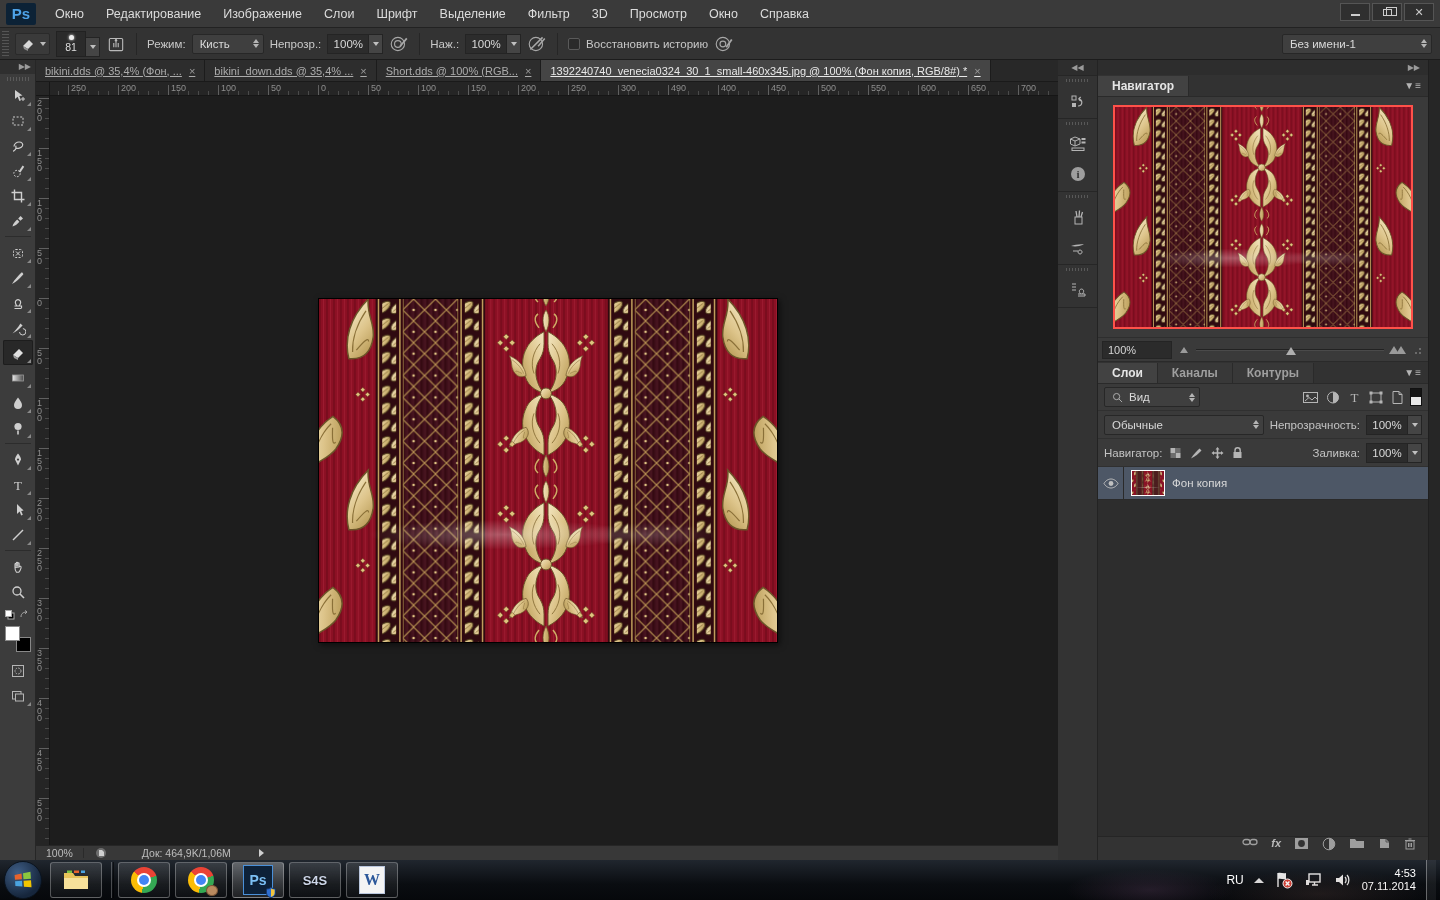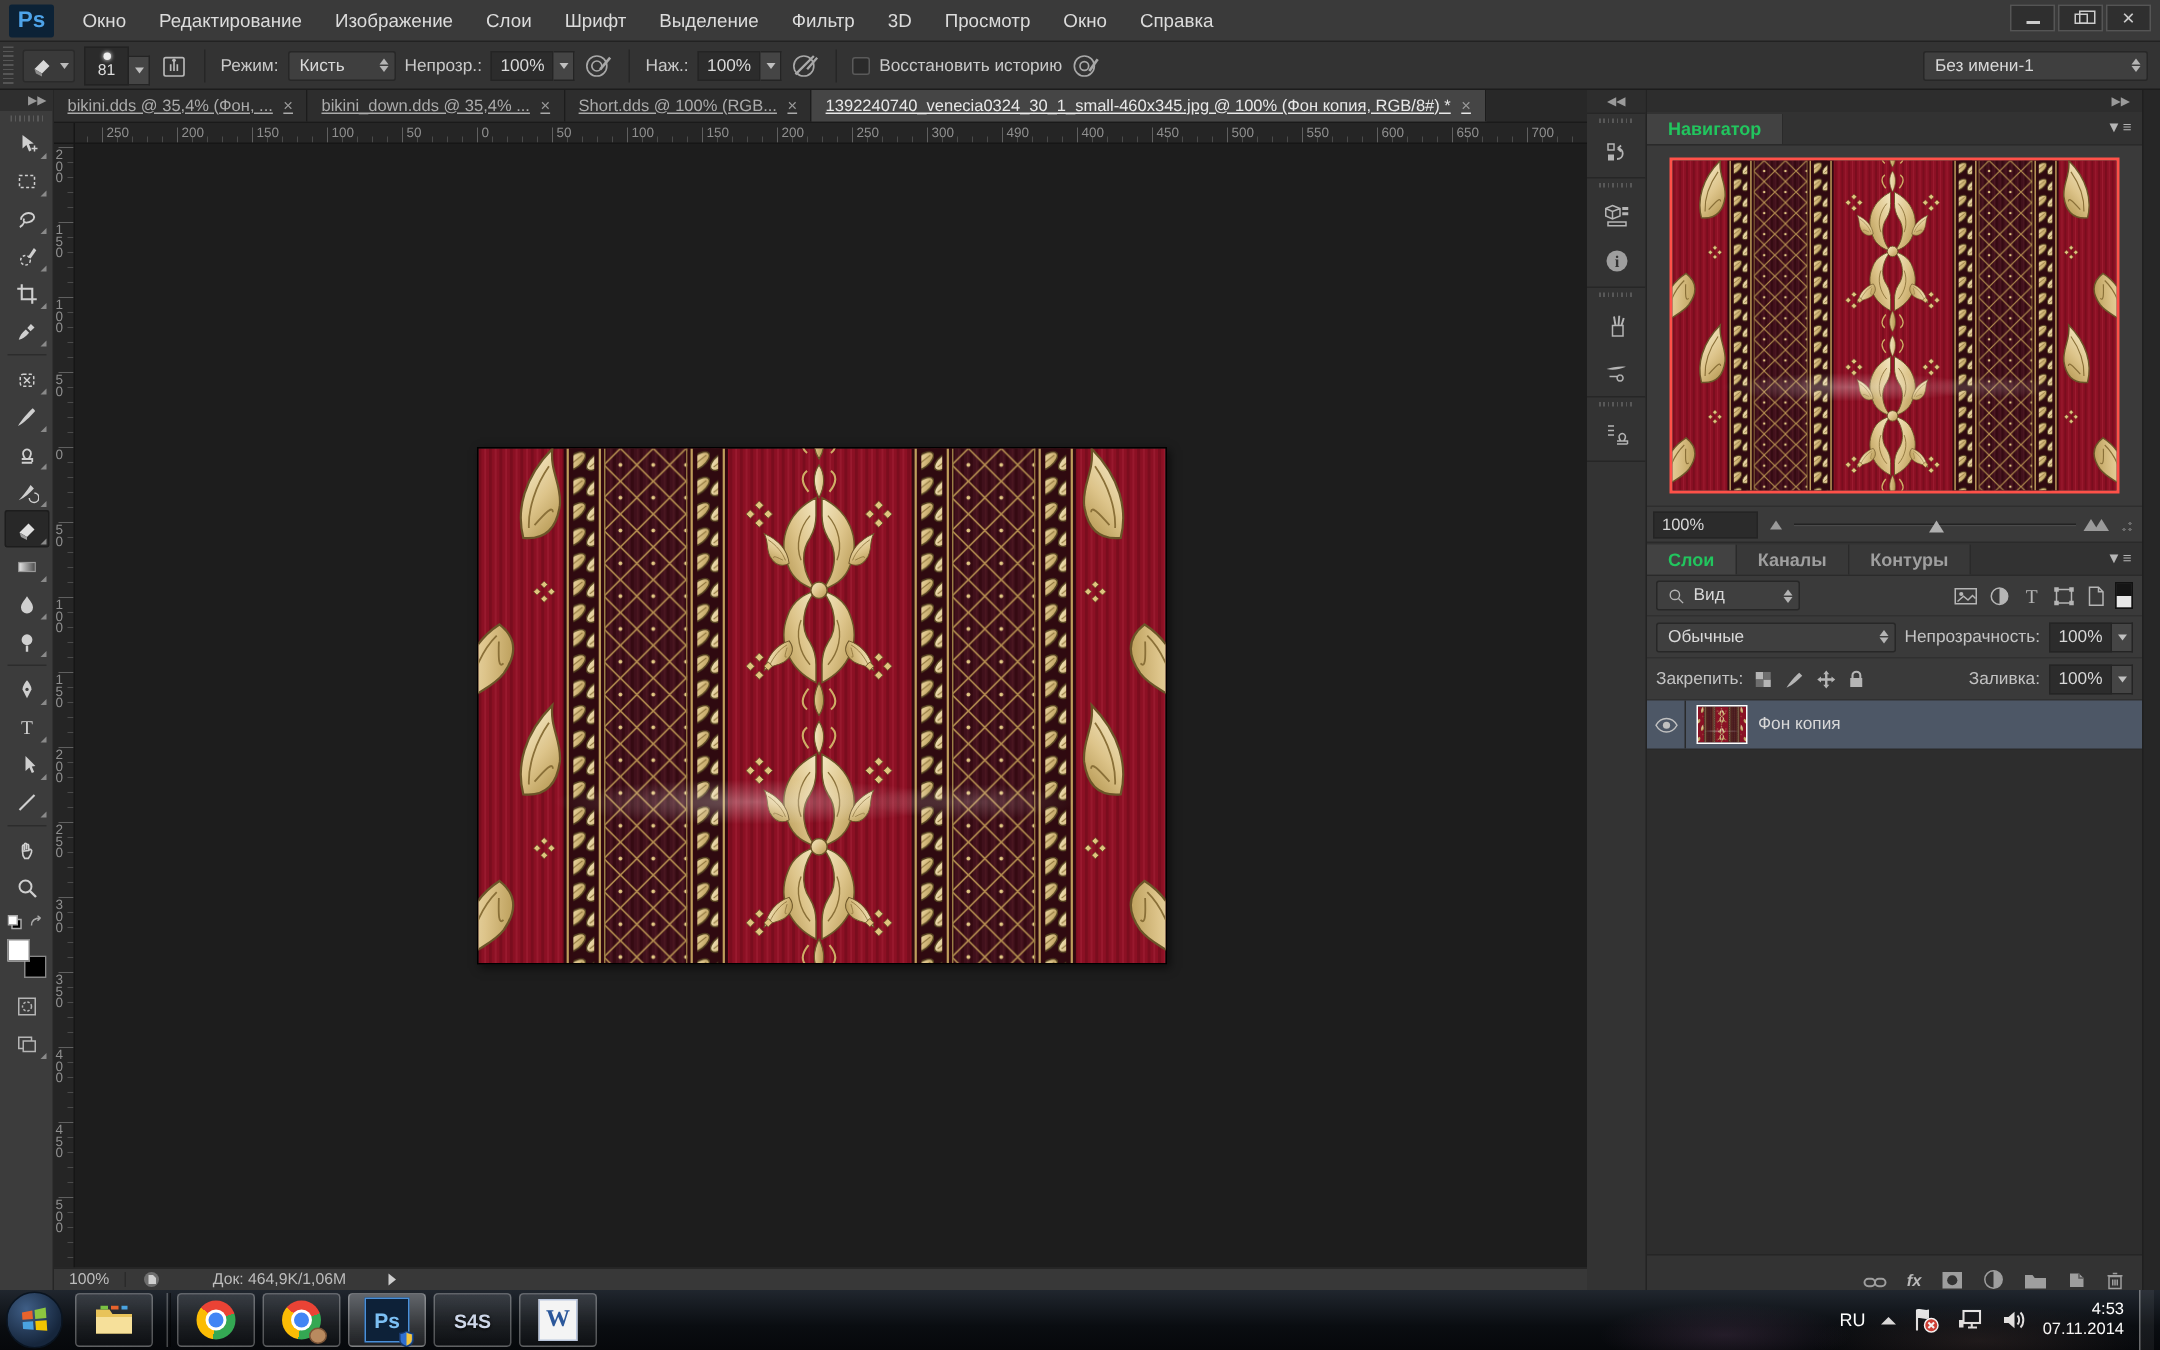--- a/index.html
+++ b/index.html
@@ -91,21 +91,21 @@
   .is-group { width:100%; border-top:1px solid #262626; padding:3px 0 4px; display:flex; flex-direction:column; align-items:center; gap:4px; }
   .is-grip { width:24px; height:3px; background:repeating-linear-gradient(90deg,#585858 0 1px,transparent 1px 3px); margin-bottom:2px; }
   .is-btn { width:32px; height:26px; display:flex; align-items:center; justify-content:center; }
 
   
   .panels { width:330px; background:#3a3a3a; display:flex; flex-direction:column; }
   .collapse-row { height:15px; background:#2d2d2d; color:#9a9a9a; font-size:8px; text-align:right; padding-right:8px; line-height:15px; }
   .panel-tabs { height:22px; background:#323232; display:flex; align-items:flex-end; position:relative; border-bottom:1px solid #2a2a2a; }
   .ptab { height:20px; padding:0 14px; font-size:12px; font-weight:bold; color:#9f9f9f; display:flex; align-items:center;
     background:#383838; border-right:1px solid #2a2a2a; }
-  .ptab.active { background:#424242; color:#22c55e; }
+  .ptab.active { background:#424242; color:#e5e5e5; }
   .pmenu { position:absolute; right:6px; top:5px; color:#b5b5b5; font-size:10px; letter-spacing:1px; }
   .navthumb-wrap { height:240px; display:flex; align-items:center; justify-content:center; background:#3a3a3a; }
   .navthumb { border:2px solid var(--nav-border); line-height:0; }
   .nav-controls { height:24px; display:flex; align-items:center; border-top:1px solid #2e2e2e; padding:0 4px; gap:8px; }
   .nav-zoom { width:70px; height:18px; background:#2b2b2b; border:1px solid #242424; color:#d6d6d6; font-size:11px;
     display:flex; align-items:center; padding-left:5px; }
   .nav-slider { flex:1; position:relative; height:14px; }
   .nav-track { position:absolute; left:0; right:0; top:6px; height:2px; background:#222; border-bottom:1px solid #4a4a4a; }
   .nav-thumbtri { position:absolute; left:48%; top:4px; width:0; height:0; border-left:5px solid transparent;
     border-right:5px solid transparent; border-bottom:8px solid #b0b0b0; }
@@ -125,21 +125,21 @@
   .plabel { color:#c3c3c3; font-size:11.5px; white-space:nowrap; }
   .layers-list { flex:1; background:#2d2d2d; display:flex; flex-direction:column; }
   .layer-row { height:33px; display:flex; align-items:center; background:#373737; border-bottom:1px solid #2a2a2a; }
   .layer-row.selected { background:var(--selected-layer); }
   .eye-cell { width:26px; align-self:stretch; display:flex; align-items:center; justify-content:center; border-right:1px solid #2a2a2a; }
   .lthumb { width:32px; height:24px; margin:0 8px; line-height:0; background:#000; }
   .layer-row.selected .lthumb { outline:1px solid #fff; }
   .lname { color:#d8d8d8; font-size:11.5px; }
   .lname.italic { font-style:italic; }
   .llock { margin-left:auto; margin-right:10px; }
-  .layers-bottom { height:24px; background:#333333; border-top:1px solid #252525; display:flex; align-items:flex-end;
+  .layers-bottom { height:24px; background:#333333; border-top:1px solid #252525; display:flex; align-items:flex-start;
     justify-content:flex-end; gap:13px; padding-right:12px; }
   .fx-label { color:#b9b9b9; font-size:11px; font-style:italic; font-weight:bold; }
   .toggle-sw { width:12px; height:18px; margin-left:auto; background:linear-gradient(#151515 0 50%,#e8e8e8 50% 100%); border:1px solid #111; }
 
   .edgestrip { width:12px; background:#262626; border-left:1px solid #1f1f1f; }
 
   
   .taskbar { height:40px; background:linear-gradient(#20262e,#0a0d11 60%,#06080b); position:relative; display:flex; align-items:center; }
   .taskbar:before { content:""; position:absolute; inset:0;
     background:radial-gradient(120px 30px at 1150px 30px, rgba(120,80,120,.25), transparent 70%),
@@ -801,21 +801,21 @@
         </div>
         <span class="plabel" style="margin-left:auto">Непрозрачность:</span>
         <div style="display:flex">
           <div class="val-box">100%</div>
           <div class="drop-btn">
               <i></i>
             </div>
         </div>
       </div>
       <div class="lrow lock-row">
-        <span class="plabel">Закрепить:</span>
+        <span class="plabel">Навигатор:</span>
         <svg class="ic" width="15" height="14" viewBox="0 0 14 14">
             <rect x="2" y="2" width="5" height="5" fill="#b5b5b5"></rect>
             <rect x="7" y="7" width="5" height="5" fill="#b5b5b5"></rect>
             <rect x="2" y="7" width="5" height="5" fill="#6e6e6e"></rect>
             <rect x="7" y="2" width="5" height="5" fill="#6e6e6e"></rect>
           </svg>
         <svg class="ic" width="15" height="14" viewBox="0 0 14 14">
             <path d="M1.5,12.5 C3.5,9 7,5 10,2.5 L12,4.5 C9,7.5 6,10.5 1.5,12.5 Z" fill="#b5b5b5"></path>
           </svg>
         <svg class="ic" width="15" height="14" viewBox="0 0 14 14">

